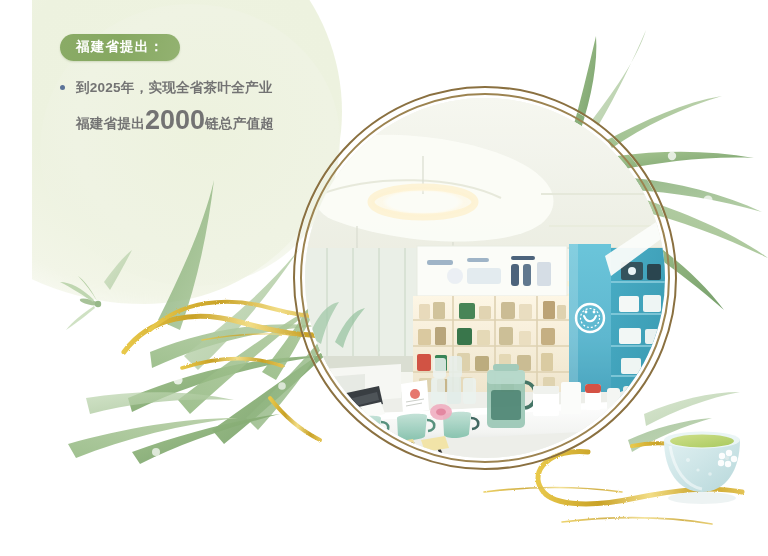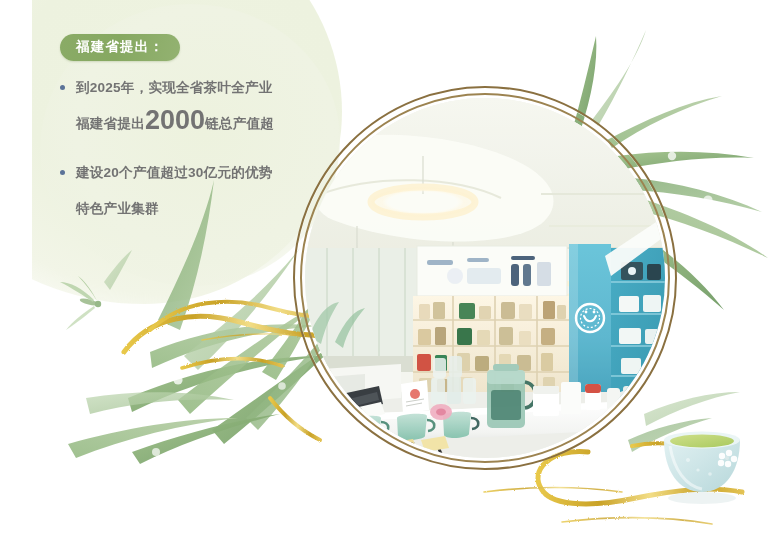--- a/index.html
+++ b/index.html
@@ -530,23 +530,18 @@
     <div class="badge">福建省提出：</div>
 
     <ul class="bullets">
 
       <li class="bullet">
         <span class="dot"></span>
         <span>到2025年，实现全省茶叶全产业</span><br>
         <span>福建省提出</span><span class="big">2000</span><span>链总产值超</span>
       </li>
 
-      <li class="bullet">
-        <span class="dot"></span>
-        <span>建设20个产值超过30亿元的优势</span><br>
-        <span>特色产业集群</span><span class="big"></span><span></span>
-      </li>
 
 
     </ul>
   </div>
 
 </div>
 
 </body></html>

